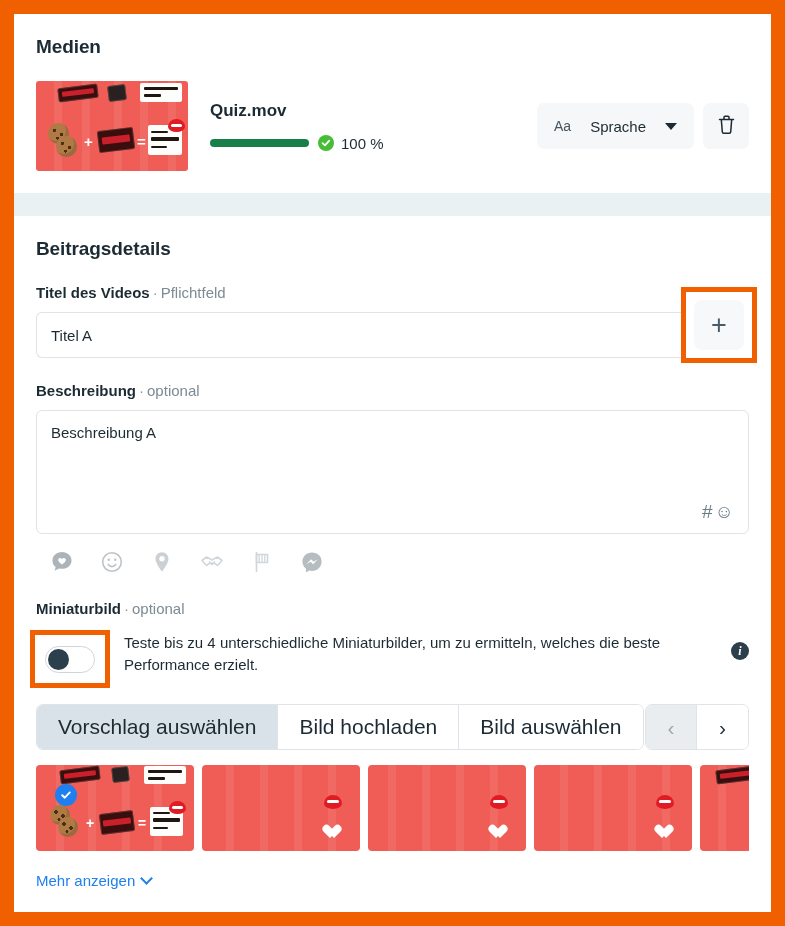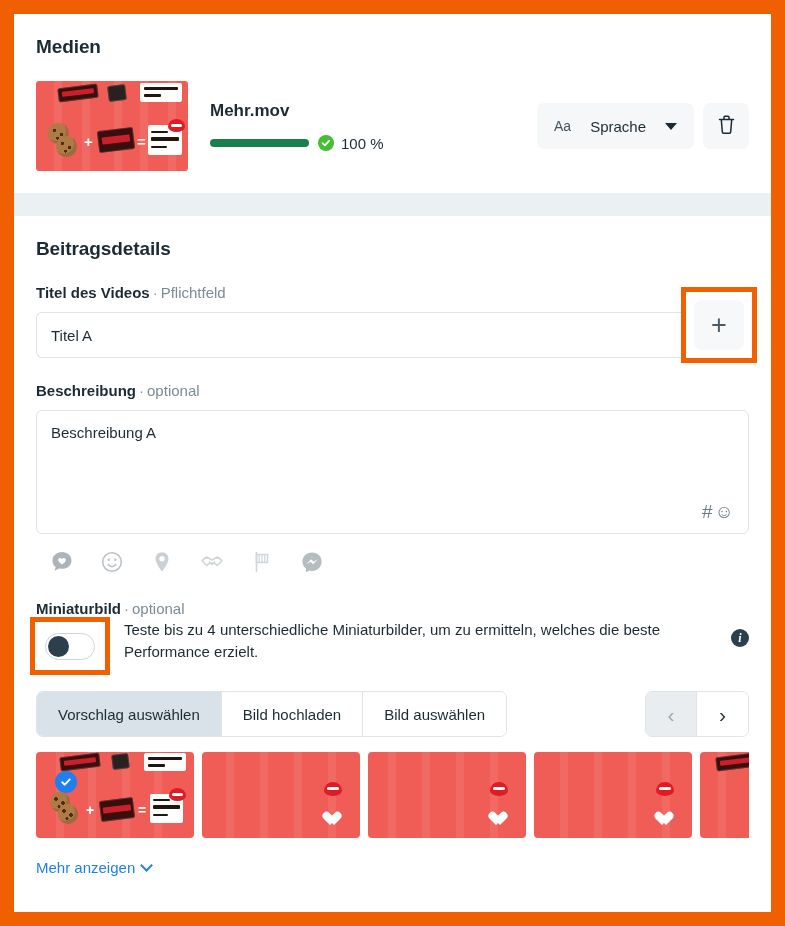--- a/index.html
+++ b/index.html
@@ -157,21 +157,21 @@
   }
 
   .icon-row {
     display: flex; align-items: center; gap: 22px;
     margin-top: 14px; padding-left: 12px;
   }
   .icon-row .ic { width: 28px; height: 28px; opacity: 0.45; }
 
   
   .toggle-row {
-    display: flex; align-items: flex-start; 
+    display: flex; align-items: flex-start; margin-top: 13px;
     position: relative;
     justify-content: flex-end;
   }
   .toggle-frame {
     border: 5px solid #f06000; background: #fff;
     width: 80px; height: 58px; flex: 0 0 auto;
     display: flex; align-items: center; justify-content: center;
     margin-left: -6px;
   }
   .toggle {
@@ -201,21 +201,21 @@
   .tabs-row {
     display: flex; align-items: center; justify-content: space-between;
     margin-top: 16px;
   }
   .tabs {
     display: flex; border: 1px solid #dfe4e8; border-radius: 7px;
     overflow: hidden; height: 46px;
   }
   .tab {
     display: flex; align-items: center; padding: 6px 21px;
-    font-size: 15px; color: #1c2b33; background: #fff;
+    font-size: 21px; color: #1c2b33; background: #fff;
     border-right: 1px solid #dfe4e8; cursor: pointer;
   }
   .tab:last-child { border-right: none; }
   .tab.active { background: #d9e2e8; }
   .pager {
     display: flex; border: 1px solid #dfe4e8; border-radius: 7px;
     overflow: hidden; height: 46px;
   }
   .pg {
     width: 51px; display: flex; align-items: center; justify-content: center;
@@ -295,21 +295,21 @@
           <div class="white-card" style="left:112px;top:44px;width:34px;height:30px">
             <div class="card-line" style="top:6px;width:50%;height:2px"></div>
             <div class="card-line" style="top:12px;right:10%;height:4px"></div>
             <div class="card-line" style="top:21px;width:45%;height:2px"></div>
           </div>
           <div class="lips" style="left:132px;top:38px;width:17px;height:13px"></div>
         </div>
       </div>
 
       <div class="media-meta">
-        <div class="file-name">Mehr.mov</div>
+        <div class="file-name">Quiz.mov</div>
         <div class="progress-line">
           <div class="bar"></div>
           <div class="check-badge">
             <svg width="10" height="10" viewBox="0 0 10 10">
                 <path d="M1.6 5.1 L3.9 7.3 L8.3 2.6" stroke="#fff" stroke-width="1.8" fill="none" stroke-linecap="round" stroke-linejoin="round"></path>
               </svg>
           </div>
           <div class="pct">100 %</div>
         </div>
       </div>

